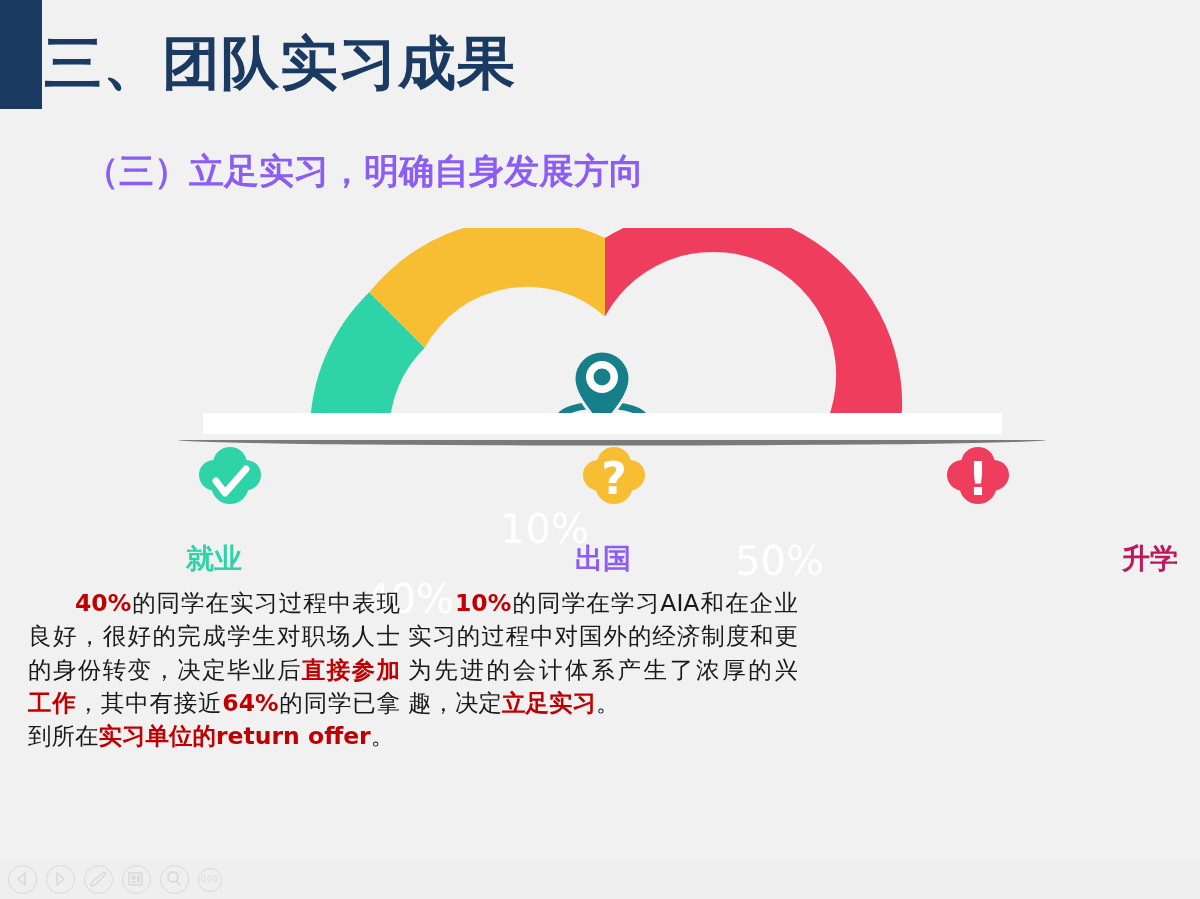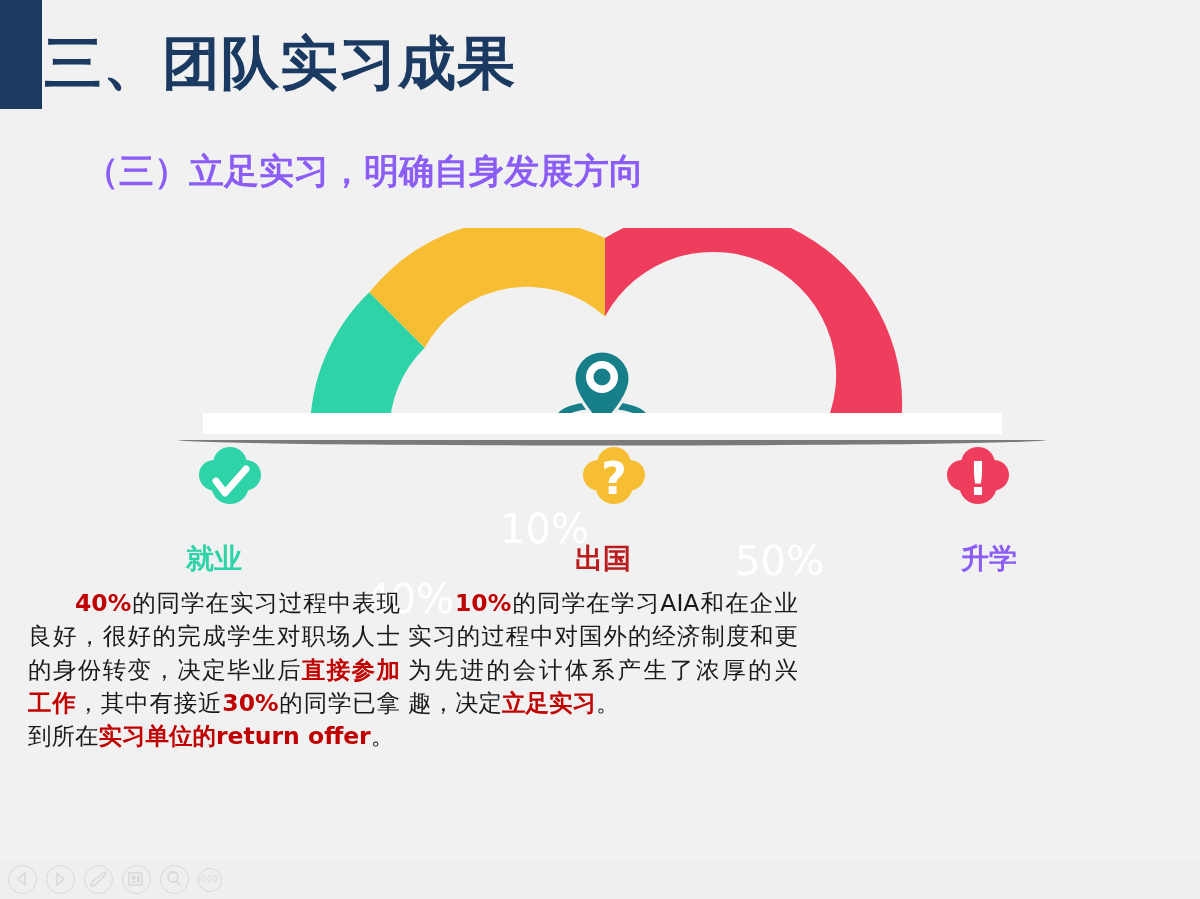--- a/index.html
+++ b/index.html
@@ -125,22 +125,22 @@
   .col-3 { left: 800px; width: 378px; }
 
   .col-head {
     text-align: center;
     font-size: 28px;
     font-weight: bold;
     line-height: 1.1;
     margin-bottom: 12px;
   }
   .head-green  { color: #2ED3A7; }
-  .head-yellow { color: #b91c1c; }
-  .head-red    { color: #8b5cf6; }
+  .head-yellow { color: #8b5cf6; }
+  .head-red    { color: #be185d; text-align: right; }
 
   .col-body {
     font-size: 23.5px;
     line-height: 1.42;
     color: #1a1a1a;
     text-align: justify;
     text-align-last: left;
     text-indent: 2em;
     font-family: "DejaVu Sans", sans-serif;
   }
@@ -242,21 +242,21 @@
 
   <div class="cloud-icon cloud-red">
     <svg width="68" height="62" viewBox="0 0 68 62">
       <path fill="#EF3D5E" d="M34 2 C25 2 19 8 17.5 15 C9 15.5 3 22 3 30 C3 38 9 44 16 45.5 C18 53 25 59 34 59 C43 59 50 53 52 45.5 C59 44 65 38 65 30 C65 22 59 15.5 50.5 15 C49 8 43 2 34 2 Z"></path>
       <text x="34" y="50" font-family="DejaVu Sans, sans-serif" font-size="46" font-weight="bold" fill="#ffffff" text-anchor="middle">!</text>
     </svg>
   </div>
 
   <div class="column col-1">
     <div class="col-head head-green">就业</div>
-    <div class="col-body"><span class="hl">40%</span>的同学在实习过程中表现良好，很好的完成学生对职场人士的身份转变，决定毕业后<span class="hl">直接参加工作</span>，其中有接近<span class="hl">30%</span>的同学已拿到所在<span class="hl">实习单位的return offer</span>。</div>
+    <div class="col-body"><span class="hl">40%</span>的同学在实习过程中表现良好，很好的完成学生对职场人士的身份转变，决定毕业后<span class="hl">直接参加工作</span>，其中有接近<span class="hl">64%</span>的同学已拿到所在<span class="hl">实习单位的return offer</span>。</div>
   </div>
 
   <div class="column col-2">
     <div class="col-head head-yellow">出国</div>
     <div class="col-body"><span class="hl">10%</span>的同学在学习AIA和在企业实习的过程中对国外的经济制度和更为先进的会计体系产生了浓厚的兴趣，决定<span class="hl">立足实习</span>。</div>
   </div>
 
   <div class="column col-3">
     <div class="col-head head-red">升学</div>
   </div>

